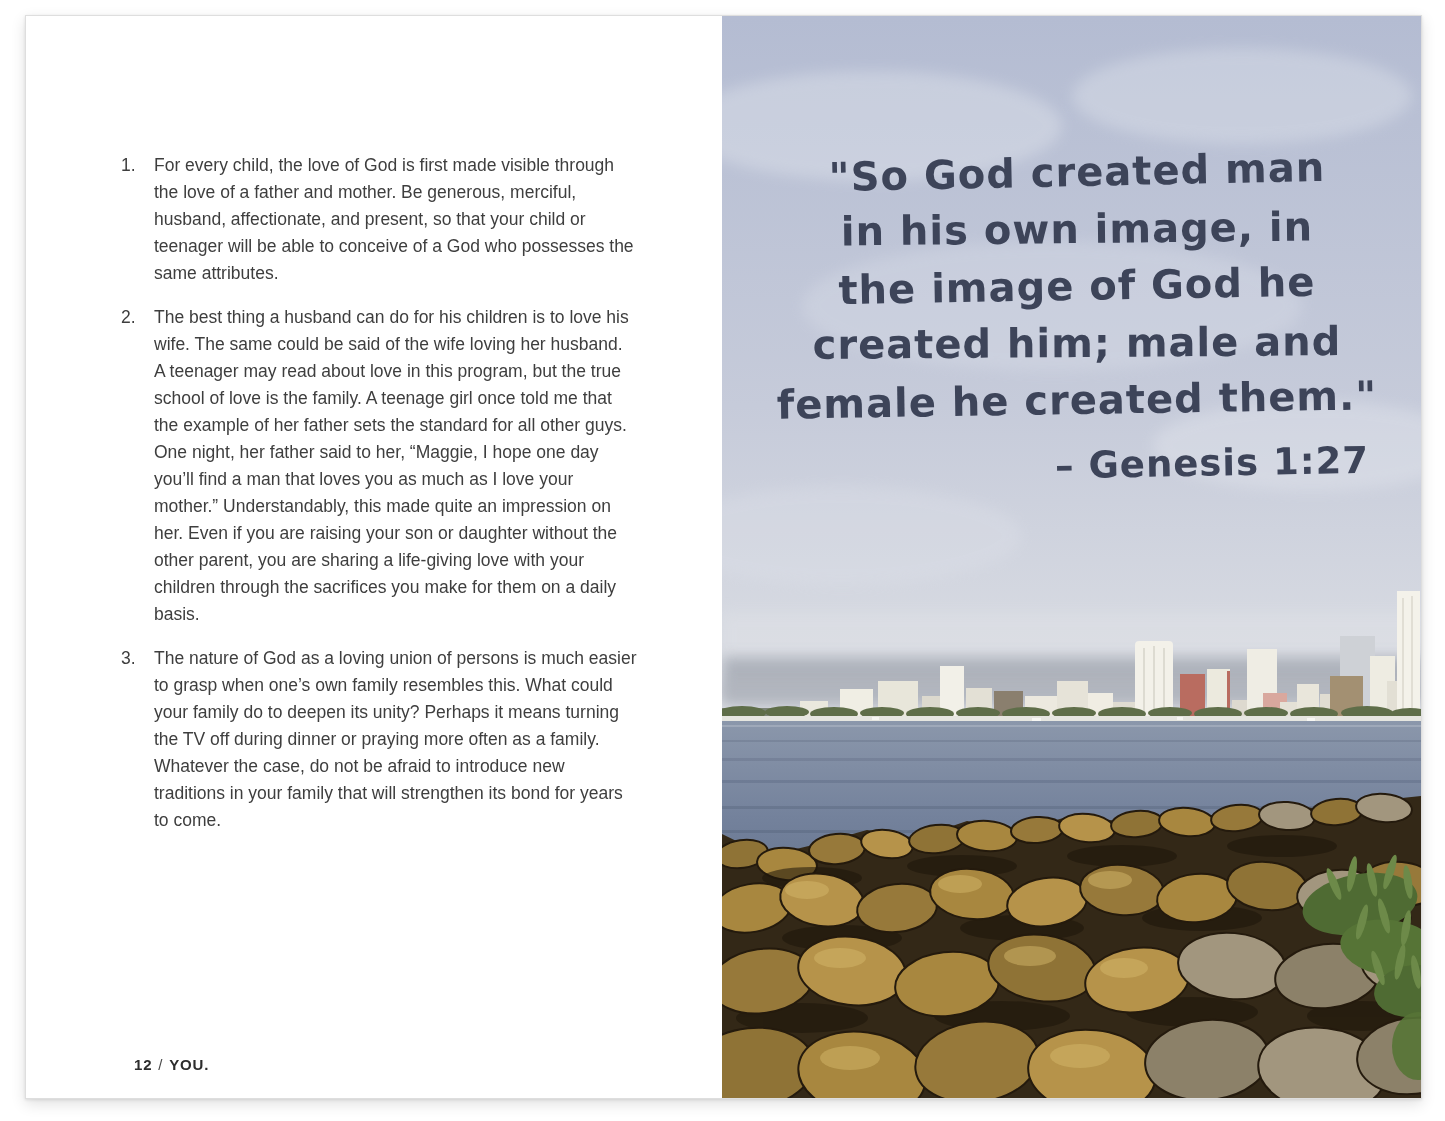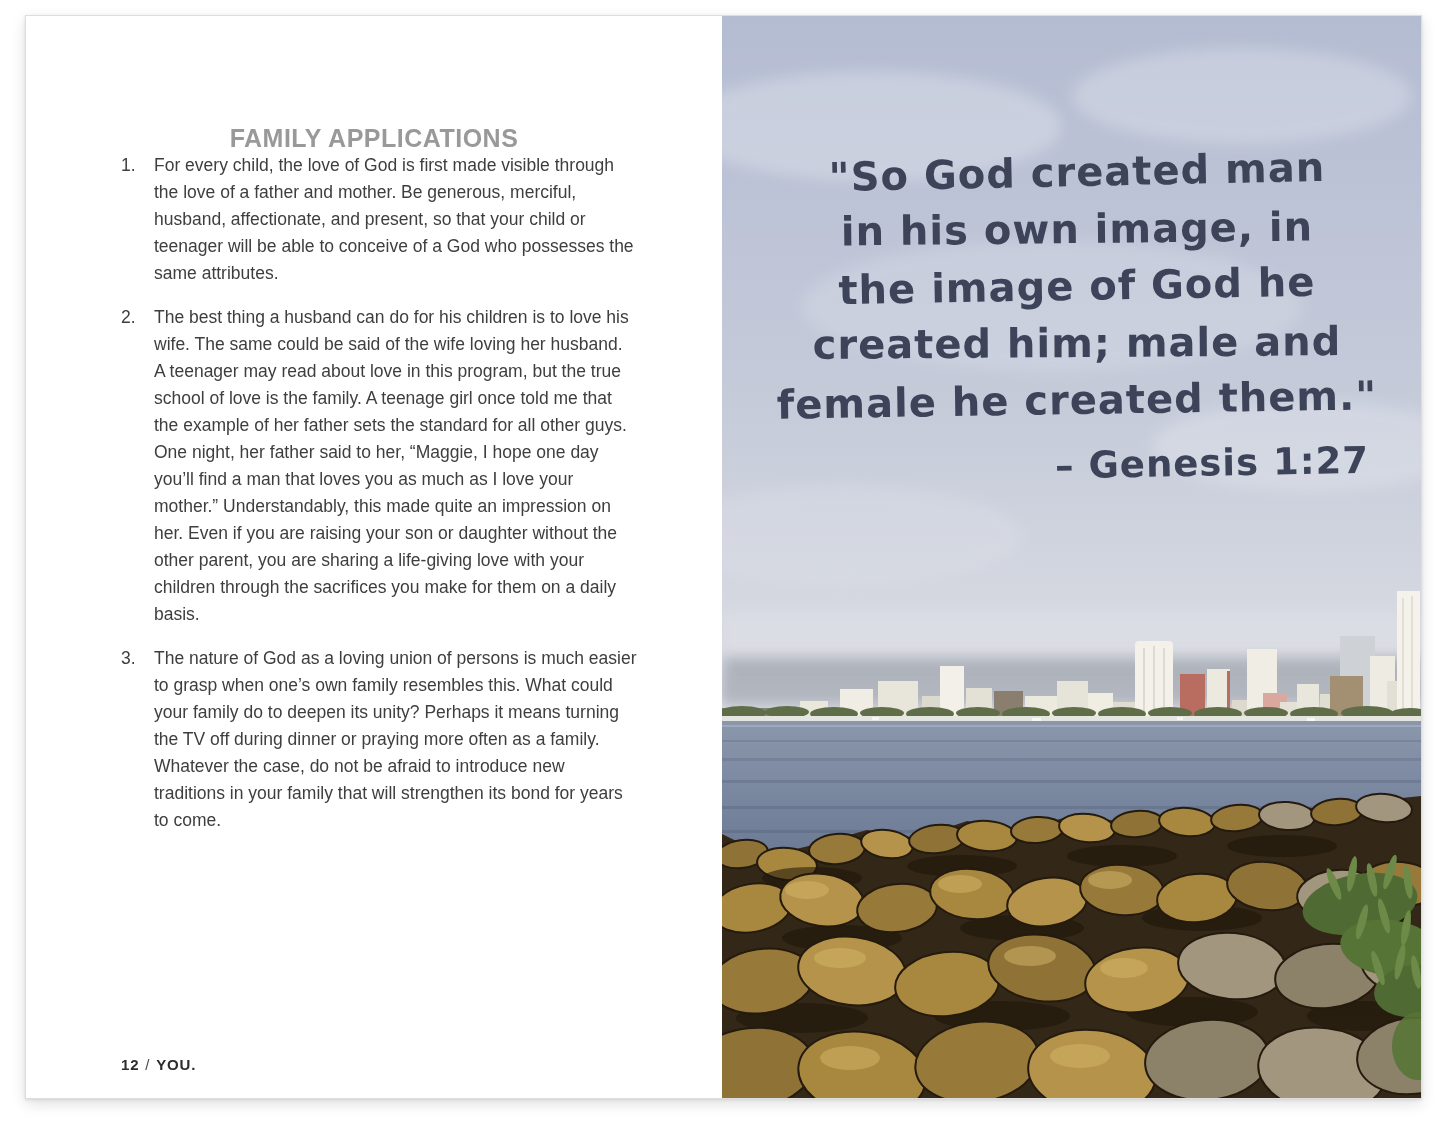--- a/index.html
+++ b/index.html
@@ -17,21 +17,21 @@
     position:absolute; top:108px; left:0; width:100%;
     text-align:center; font-size:25px; font-weight:700;
     letter-spacing:.5px; color:#999999;
   }
   .apps-list { position:absolute; left:95px; top:136px; width:520px; }
   .apps-item { display:flex; margin-bottom:17px; font-size:17.5px; line-height:27px; color:#3e3e3e; }
   .apps-num { width:33px; flex:none; }
   .apps-text { width:483px; }
 
   .page-footer {
-    position:absolute; left:95px; top:1040px;
+    position:absolute; left:108px; top:1040px;
     font-size:15px; font-weight:700; letter-spacing:.8px; color:#2d2d2d;
   }
   .page-footer .sep { font-weight:400; color:#4a4a4a; margin:0 6px; }
 
   .photo-svg { position:absolute; left:0; top:0; width:700px; height:1084px; display:block; }
 
   .quote-block {
     position:absolute; left:45px; top:128px; width:620px;
     text-align:center; color:#3d4459;
     font-family:"DejaVu Sans",sans-serif; font-weight:700;
@@ -47,21 +47,20 @@
     margin-top:8px; padding-right:18px; text-align:right;
     font-size:37px; transform:rotate(-1deg); white-space:nowrap;
   }
 </style>
 </head>
 <body>
 
 <div class="spread">
 
   <div class="page-left">
-    <div class="section-heading">FAMILY APPLICATIONS</div>
 
     <div class="apps-list">
       <div class="apps-item">
         <div class="apps-num">1.</div>
         <div class="apps-text">For every child, the love of God is first made visible through the love of a father and mother. Be generous, merciful, husband, affectionate, and present, so that your child or teenager will be able to conceive of a God who possesses the same attributes.</div>
       </div>
       <div class="apps-item">
         <div class="apps-num">2.</div>
         <div class="apps-text">The best thing a husband can do for his children is to love his wife. The same could be said of the wife loving her husband. A teenager may read about love in this program, but the true school of love is the family. A teenage girl once told me that the example of her father sets the standard for all other guys. One night, her father said to her, “Maggie, I hope one day you’ll find a man that loves you as much as I love your mother.” Understandably, this made quite an impression on her. Even if you are raising your son or daughter without the other parent, you are sharing a life-giving love with your children through the sacrifices you make for them on a daily basis.</div>
       </div>

